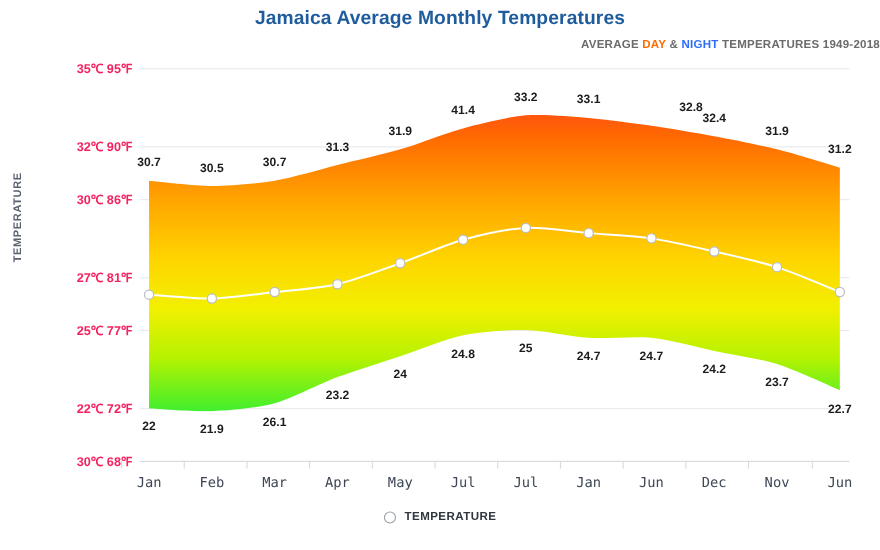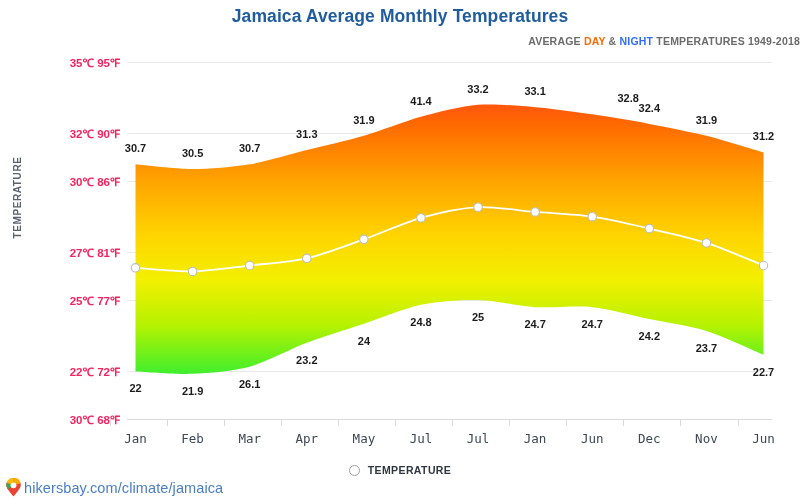--- a/index.html
+++ b/index.html
@@ -304,26 +304,14 @@
       <div class="xlabel" style="left: 579.4px;">Nov</div>
       <div class="xtickline" style="left: 610.5px;"></div>
       <div class="xlabel" style="left: 636.5px;">Jun</div>
     </div>
 
   <div id="legend">
     <span class="legend-marker"></span>
     <span class="legend-label">TEMPERATURE</span>
   </div>
 
-  <div id="footer">
-    <span style="display:inline-block;line-height:0;">
-      <svg width="17" height="19" viewBox="0 0 17 19">
-        <path d="M8.5 18.5 C8.5 18.5 1.2 10.6 1.2 7.3 A7.3 7.3 0 0 1 15.8 7.3 C15.8 10.6 8.5 18.5 8.5 18.5 Z" fill="#ea4335"></path>
-        <path d="M8.5 0 A7.3 7.3 0 0 0 1.6 4.9 L8.5 7.3 Z" fill="#fbbc04"></path>
-        <path d="M1.6 4.9 A7.3 7.3 0 0 0 2.6 11.2 L8.5 7.3 Z" fill="#34a853"></path>
-        <path d="M8.5 0 A7.3 7.3 0 0 1 15.6 5.3 L8.5 7.3 Z" fill="#f9ab00"></path>
-        <circle cx="8.5" cy="7.3" r="2.9" fill="#ffffff"></circle>
-      </svg>
-    </span>
-    <span class="footer-url">hikersbay.com/climate/jamaica</span>
-  </div>
 
 </div>
 
 </body></html>

